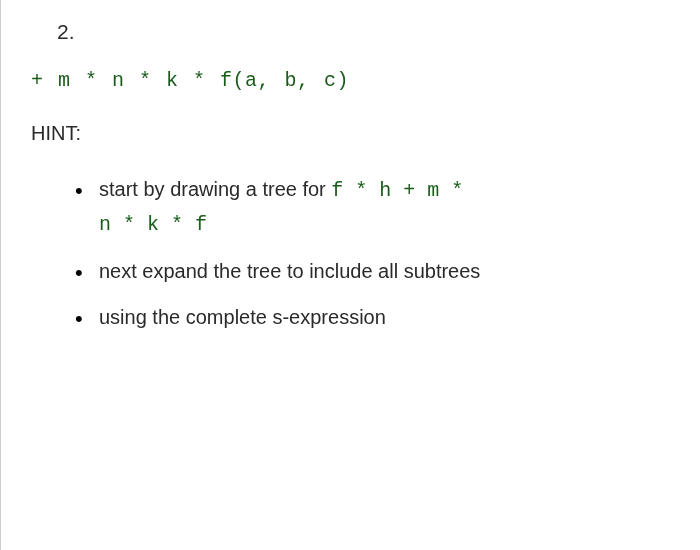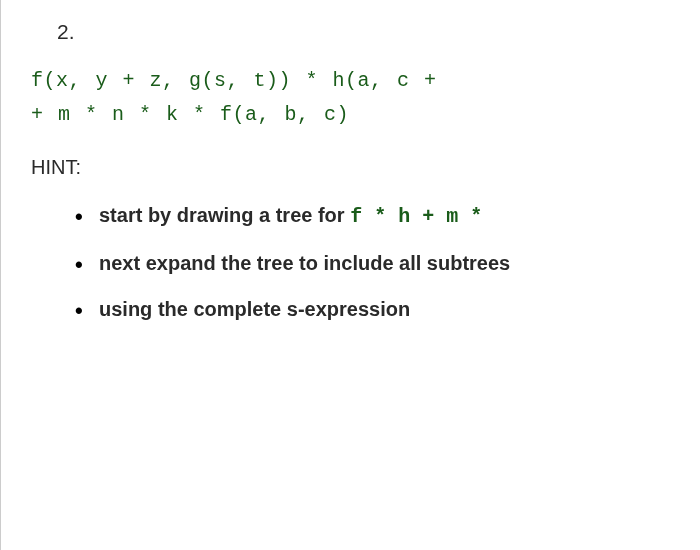--- a/index.html
+++ b/index.html
@@ -37,35 +37,34 @@
       font-size: 20px;
       color: #1a5c1a;
       line-height: 1.7;
       margin: 16px 0 24px -26px;
       word-spacing: 2px;
       letter-spacing: 0.5px;
     }
     .hint-label {
       font-size: 20px;
       color: #2a2a2a;
-      margin-bottom: 20px;
+      margin-bottom: 28px;
       margin-left: -26px;
     }
     .hint-list {
       list-style: none;
       padding-left: 18px;
     }
     .hint-list li {
       position: relative;
       font-size: 20px;
       line-height: 1.6;
       margin-bottom: 14px;
       padding-left: 24px;
       color: #2a2a2a;
-      font-weight: bold;
     }
     .hint-list li::before {
       content: '•';
       position: absolute;
       left: 0;
       font-size: 22px;
       color: #000;
     }
     .inline-code {
       font-family: 'Courier New', Courier, monospace;
@@ -73,25 +72,25 @@
     }
   </style>
 </head>
 <body>
 
 <div class="question-item">
   <div class="question-number">2.</div>
 </div>
 
 <div class="code-block">
-  <div>f(x, y + z, g(s, t)) * h(a, c +</div>
   <div>+ m * n * k * f(a, b, c)</div>
 </div>
 
 <div class="hint-label">HINT:</div>
 
 <ul class="hint-list">
   <li>
     <span>start by drawing a tree for </span><span class="inline-code">f * h + m *</span><br>
+    <span class="inline-code">n * k * f</span>
   </li>
   <li>next expand the tree to include all subtrees</li>
   <li>using the complete s-expression</li>
 </ul>
 
 </body></html>

